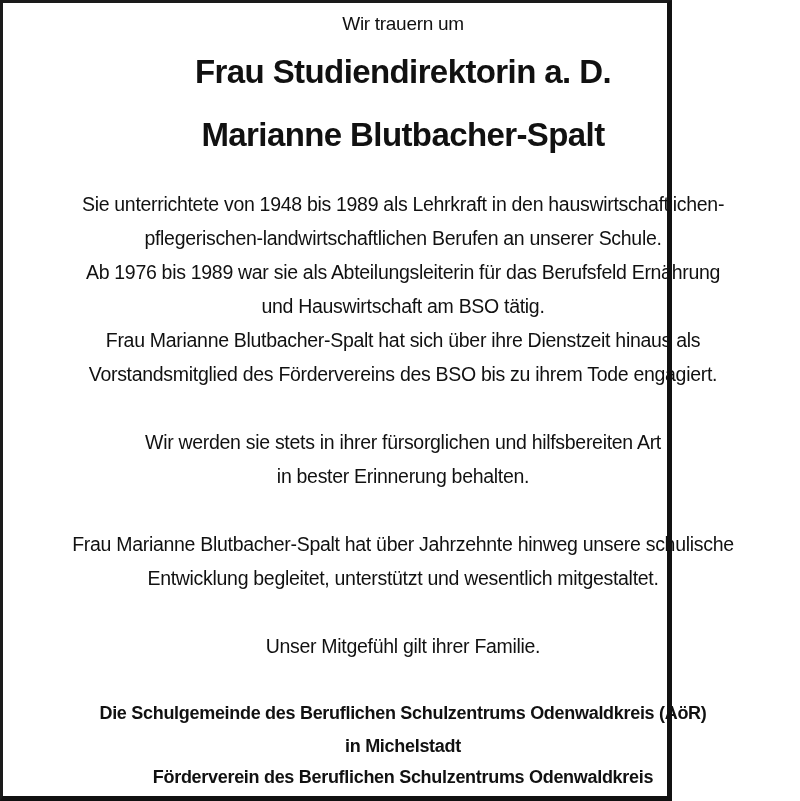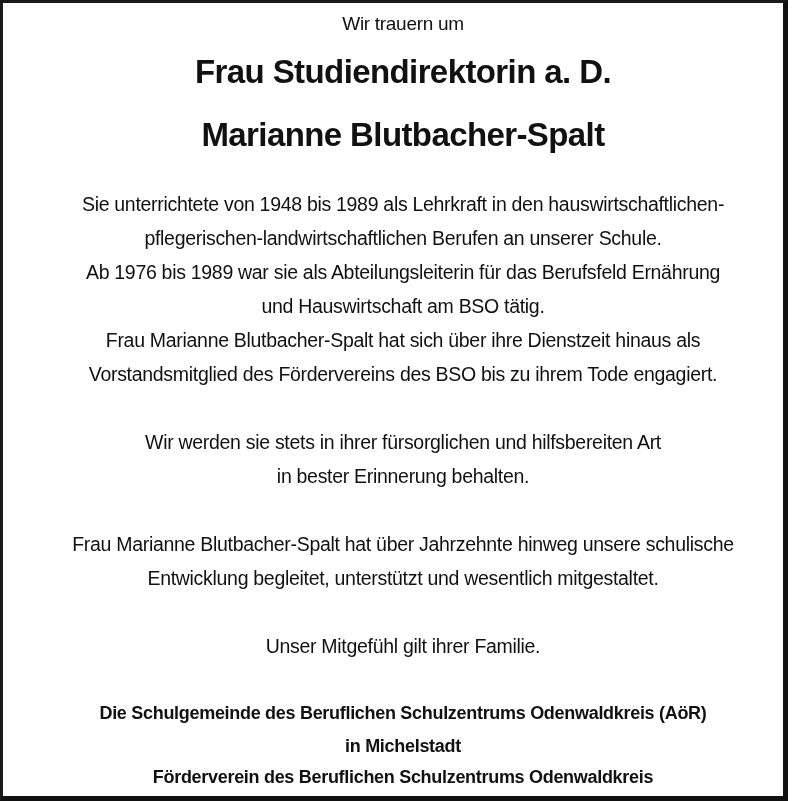--- a/index.html
+++ b/index.html
@@ -3,21 +3,21 @@
   <meta charset="utf-8">
   <style>
     html, body { margin: 0; padding: 0; }
     body {
       width: 800px; height: 801px; background: #ffffff;
       font-family: "Liberation Sans", "DejaVu Sans", sans-serif;
       color: #111111; overflow: hidden;
     }
     .frame {
       position: absolute; left: 0; top: 0;
-      width: 788px; height: 801px; box-sizing: border-box;
+      width: 672px; height: 801px; box-sizing: border-box;
       border-top: 3px solid #1a1a1a;
       border-left: 3px solid #1a1a1a;
       border-right: 5px solid #111111;
       border-bottom: 5px solid #111111;
       background: #ffffff;
     }
     .line {
       position: absolute; left: 0; width: 800px; text-align: center;
       white-space: nowrap; letter-spacing: -0.3px;
     }

